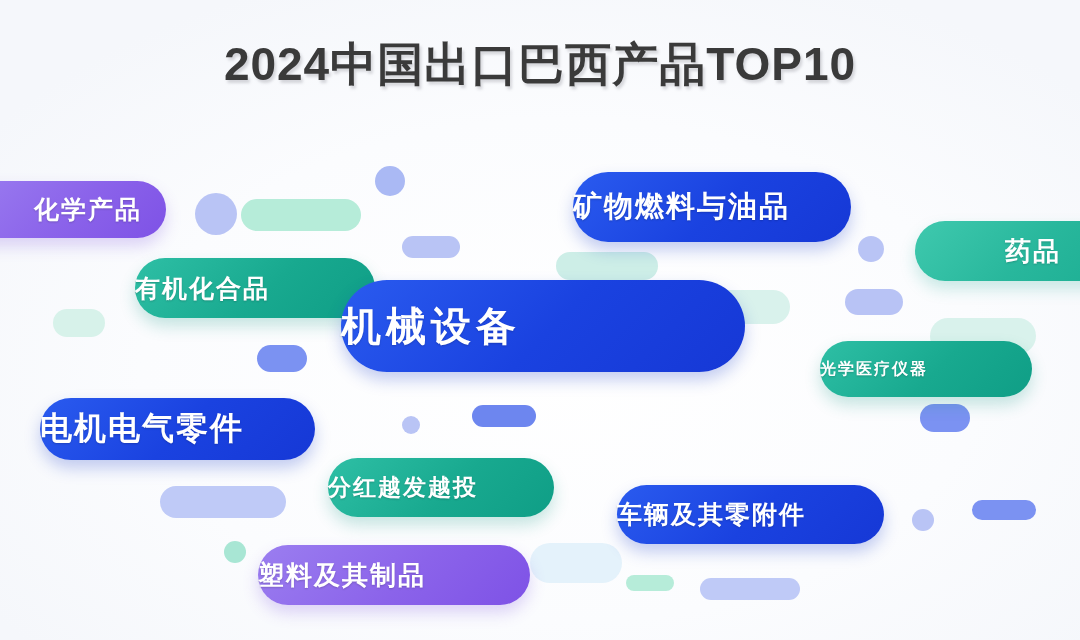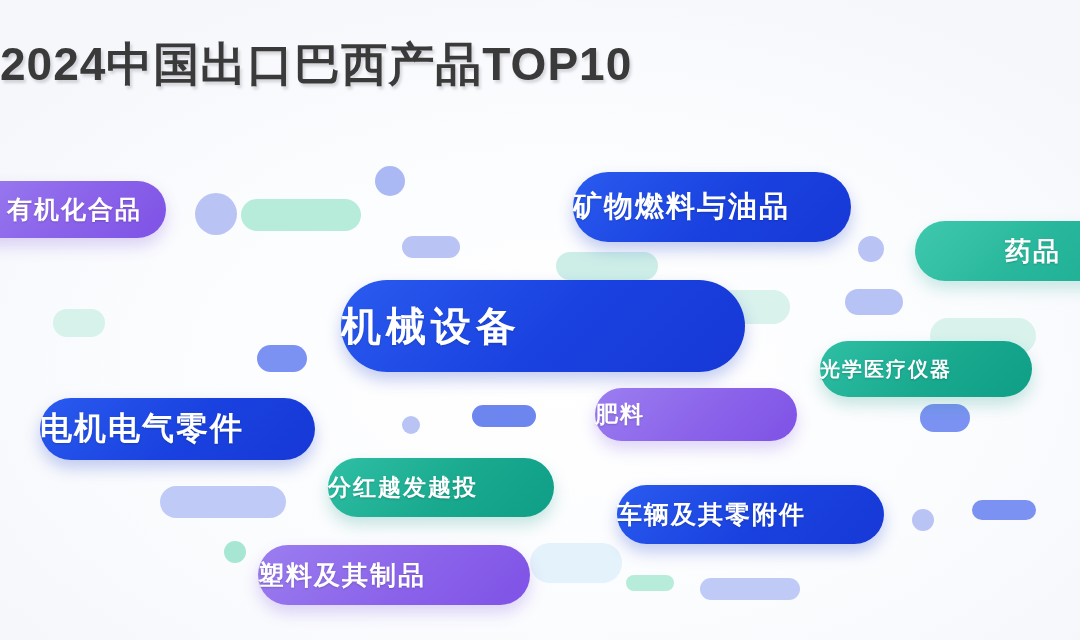--- a/index.html
+++ b/index.html
@@ -22,21 +22,21 @@
       radial-gradient(ellipse 700px 420px at 52% 58%, #ffffff 0%, #fbfcfe 60%, #f5f7fb 100%);
     overflow: hidden;
   }
 
   
   .title {
     position: absolute;
     top: 34px;
     left: 0;
     width: 1080px;
-    text-align: left;
+    text-align: center;
     font-size: 46px;
     font-weight: 700;
     letter-spacing: 1px;
     color: #3a3a3a;
     text-shadow: 2px 3px 3px rgba(120,120,130,0.28);
     white-space: nowrap;
     -webkit-font-smoothing: antialiased;
   }
 
   
@@ -77,21 +77,21 @@
     background: linear-gradient(135deg, #3fc9ae 0%, #28b79c 55%, #1cae93 100%);
     box-shadow: 0 8px 16px rgba(25,165,140,0.22);
   }
 
   
   #pill-chemicals      { left: -42px; top: 181px;  width: 208px; height: 57px;  font-size: 25px; justify-content: flex-end; padding-right: 24px; }
   #pill-organic        { left: 135px; top: 258px;  width: 240px; height: 60px;  font-size: 25px; }
   #pill-mineral-fuels  { left: 573px; top: 172px;  width: 278px; height: 70px;  font-size: 29px; }
   #pill-machinery      { left: 341px; top: 280px;  width: 404px; height: 92px;  font-size: 40px; letter-spacing: 5px; }
   #pill-pharma         { left: 915px; top: 221px;  width: 210px; height: 60px;  font-size: 26px; justify-content: flex-start; padding-left: 90px; }
-  #pill-optical        { left: 820px; top: 341px;  width: 212px; height: 56px;  font-size: 20px; }
+  #pill-optical        { left: 820px; top: 341px;  width: 212px; height: 56px;  font-size: 16px; }
   #pill-fertilizer     { left: 595px; top: 388px;  width: 202px; height: 53px;  font-size: 23px; }
   #pill-motors         { left: 40px;  top: 398px;  width: 275px; height: 62px;  font-size: 32px; }
   #pill-dividend       { left: 328px; top: 458px;  width: 226px; height: 59px;  font-size: 23px; }
   #pill-vehicles       { left: 617px; top: 485px;  width: 267px; height: 59px;  font-size: 25px; }
   #pill-plastics       { left: 258px; top: 545px;  width: 272px; height: 60px;  font-size: 26px; }
 </style>
 </head>
 <body>
 
 <div id="infographic">
@@ -114,43 +114,43 @@
   <div class="deco" style="left:160px; top:486px; width:126px; height:32px; border-radius:16px; background:#bfcaf7;"></div>
   <div class="deco" style="left:224px; top:541px; width:22px; height:22px; background:#a8e6d4;"></div>
   <div class="deco" style="left:626px; top:575px; width:48px; height:16px; border-radius:8px; background:#b6ecd9;"></div>
   <div class="deco" style="left:700px; top:578px; width:100px; height:22px; border-radius:11px; background:#bfcaf7;"></div>
   <div class="deco" style="left:530px; top:543px; width:92px; height:40px; border-radius:20px; background:#e4f2fb;"></div>
   <div class="deco" style="left:858px; top:236px; width:26px; height:26px; background:#b9c4f5;"></div>
 
   <div class="title">2024中国出口巴西产品TOP10</div>
 
   <div class="pill purple" id="pill-chemicals">
+    <span>化学产品</span>
+  </div>
+
+  <div class="pill teal" id="pill-organic">
     <span>有机化合品</span>
   </div>
-
 
   <div class="pill blue" id="pill-mineral-fuels">
     <span>矿物燃料与油品</span>
   </div>
 
   <div class="pill blue" id="pill-machinery">
     <span>机械设备</span>
   </div>
 
   <div class="pill teal-light" id="pill-pharma">
     <span>药品</span>
   </div>
 
   <div class="pill teal" id="pill-optical">
     <span>光学医疗仪器</span>
   </div>
 
-  <div class="pill purple" id="pill-fertilizer">
-    <span>肥料</span>
-  </div>
 
   <div class="pill blue" id="pill-motors">
     <span>电机电气零件</span>
   </div>
 
   <div class="pill teal" id="pill-dividend">
     <span>分红越发越投</span>
   </div>
 
   <div class="pill purple" id="pill-plastics">

